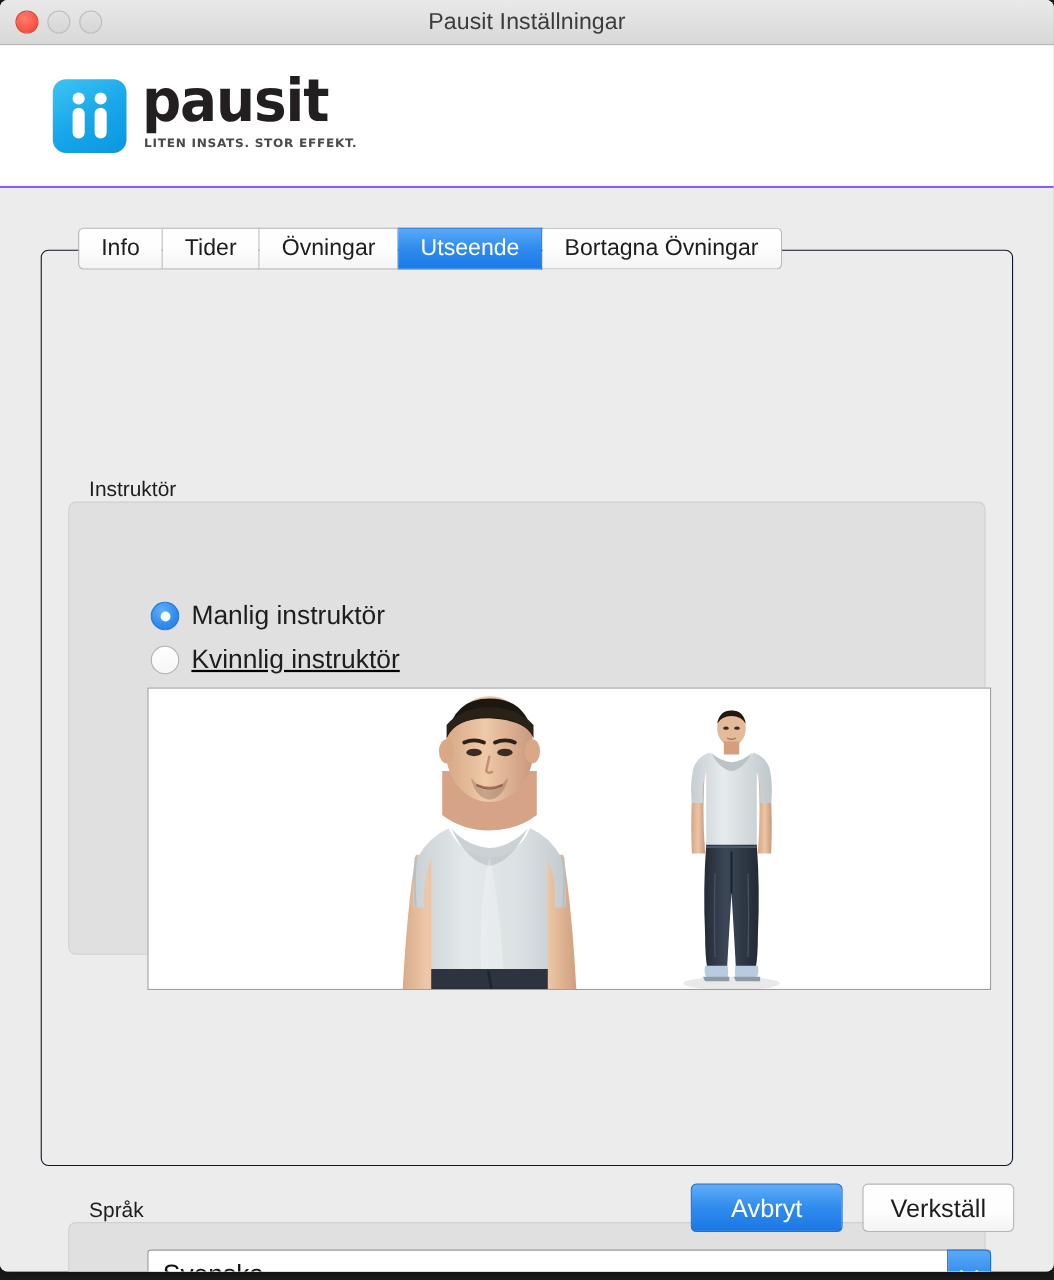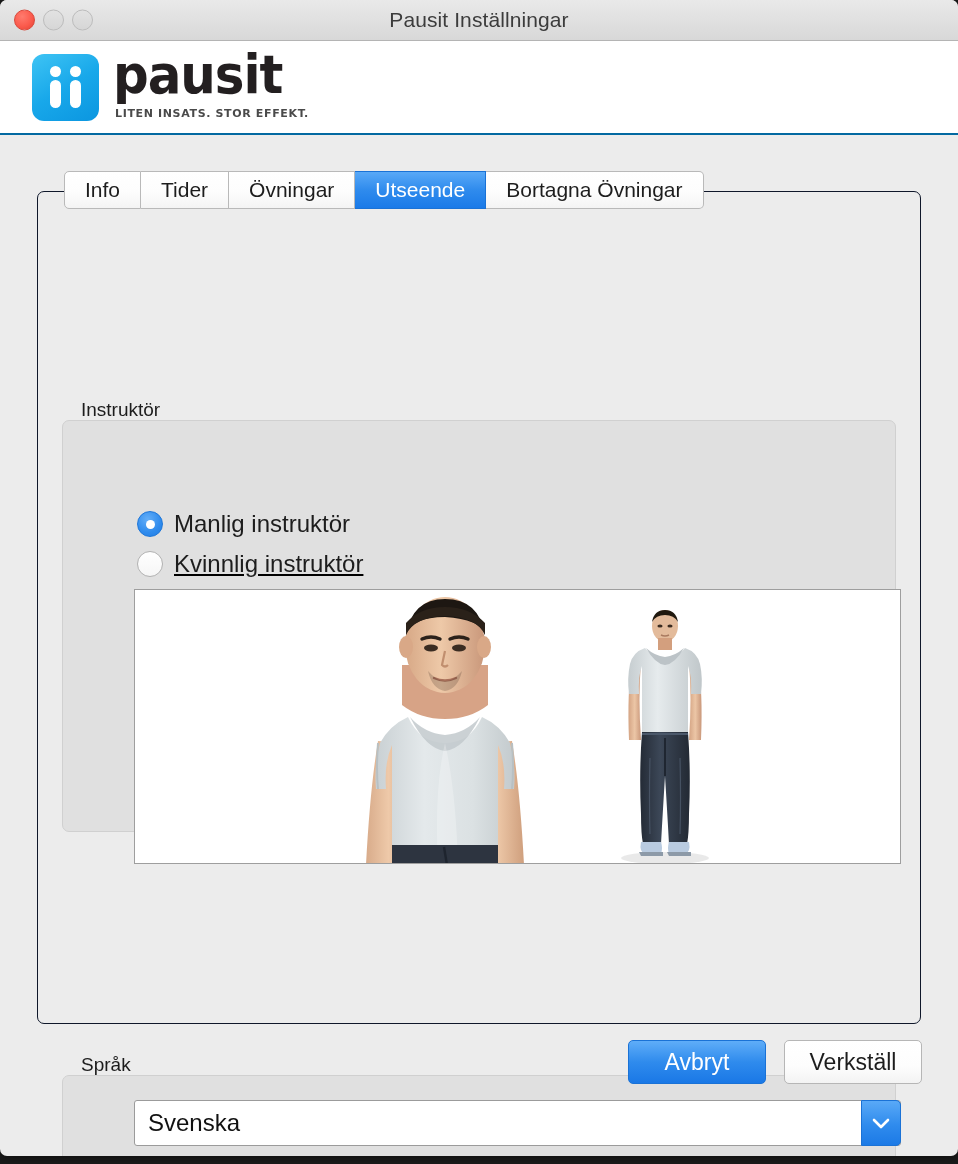--- a/index.html
+++ b/index.html
@@ -51,26 +51,26 @@
     border: 1px solid #bcbcbc;
   }
   #title-text {
     font-size: 21px;
     color: #3c3c3c;
     letter-spacing: 0.1px;
   }
 
   
   #logo-header {
-    height: 94px;
-    background: #ffffff;
-    border-bottom: 2px solid #0369a1;
-    display: flex;
-    align-items: center;
-    padding-left: 32px;
+    height: 130px;
+    background: #ffffff;
+    border-bottom: 2px solid #8b5cf6;
+    display: flex;
+    align-items: center;
+    padding-left: 48px;
   }
   #logo {
     display: flex;
     align-items: center;
     gap: 14px;
   }
   #logo-mark {
     width: 67px; height: 67px;
     border-radius: 12px;
     background: linear-gradient(150deg, #3fc4f4 0%, #18a8ea 50%, #0b96e0 100%);
@@ -125,21 +125,21 @@
   
   #content {
     position: relative;
     height: 985px;
     background: #ececec;
   }
 
   
   #tabbar {
     position: absolute;
-    left: 64px; top: 36px;
+    left: 71px; top: 36px;
     display: flex;
     z-index: 5;
     align-items: center;
   }
   .tab {
     height: 38px;
     padding: 0 20px;
     display: flex;
     align-items: center;
     justify-content: center;

